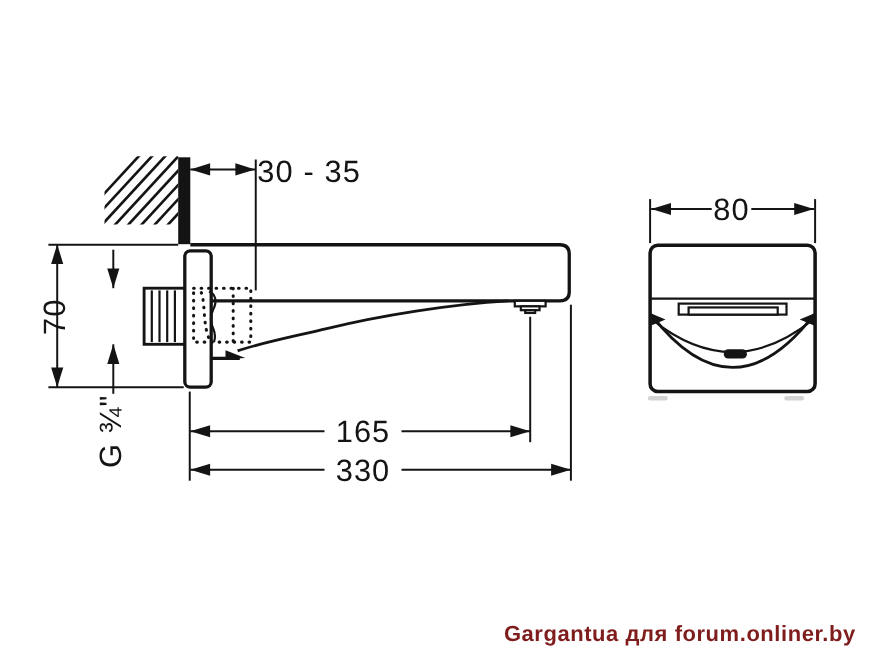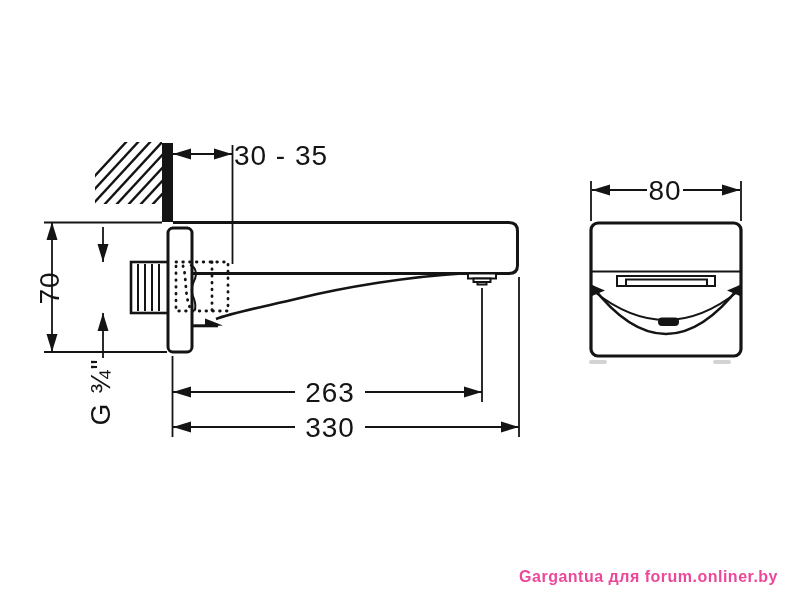--- a/index.html
+++ b/index.html
@@ -18,24 +18,24 @@
     white-space:nowrap;
     line-height:1;
   }
   .dim-label.rot{
     transform:translate(-50%,-50%) rotate(-90deg);
   }
   #watermark{
     position:absolute;
     left:778px;top:577px;
     transform:translate(-100%,-50%);
-    font-size:16px;
+    font-size:20px;
     font-weight:bold;
     letter-spacing:0.5px;
-    color:#ec4899;
+    color:#7f1d1d;
     text-shadow:1px 1px 0 #ffffff, 2px 2px 1px rgba(255,255,255,0.75), -1px -1px 1px rgba(255,255,255,0.55);
     white-space:nowrap;
   }
 </style>
 </head>
 <body>
 
 <div id="stage">
 
   <svg width="800" height="600" viewBox="0 0 800 600">
@@ -159,21 +159,21 @@
       </g>
     </g>
   </svg>
 
   <div class="dim-label" style="left:281px;top:156px;">30 - 35</div>
 
   <div class="dim-label rot" style="left:50px;top:288px;">70</div>
 
   <div class="dim-label rot" style="left:101px;top:392px;">G ¾"</div>
 
-  <div class="dim-label" style="left:330px;top:393px;">263</div>
+  <div class="dim-label" style="left:330px;top:393px;">165</div>
 
   <div class="dim-label" style="left:330px;top:428px;">330</div>
 
   <div class="dim-label" style="left:665px;top:191px;">80</div>
 
   <div id="watermark">Gargantua для forum.onliner.by</div>
 
 </div>
 
 </body></html>

